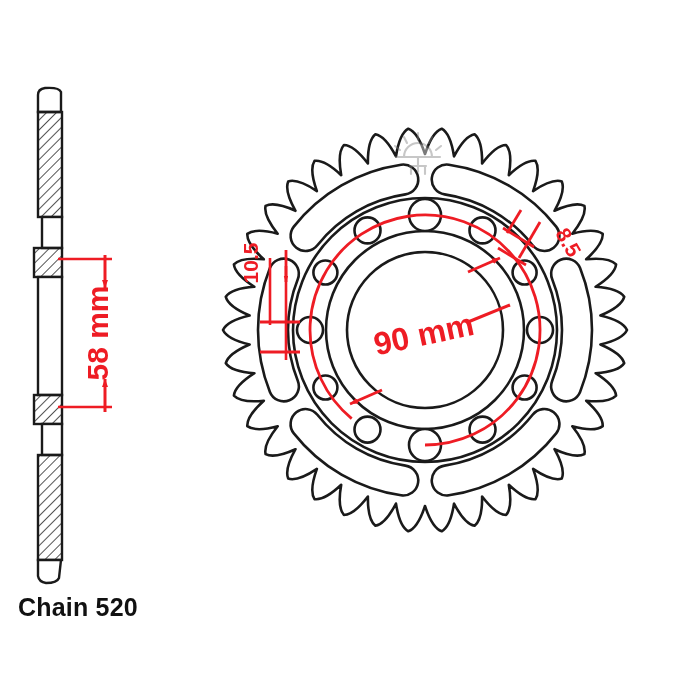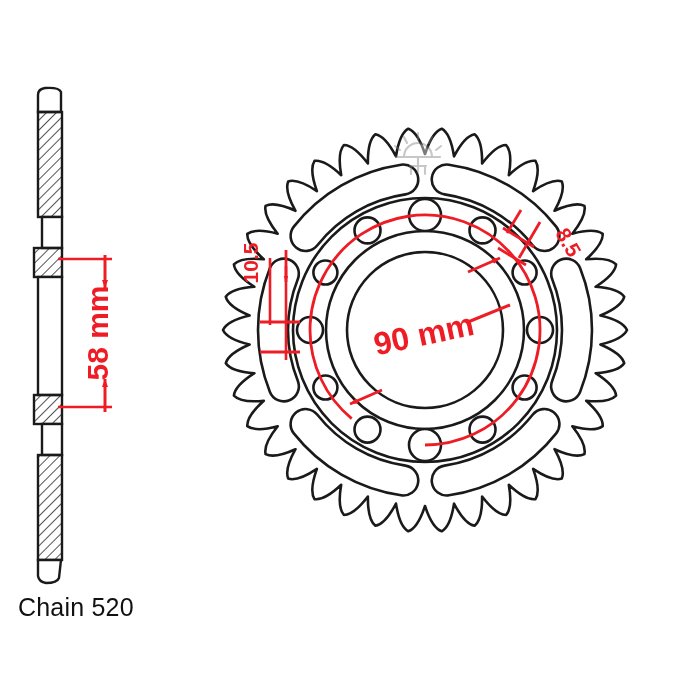--- a/index.html
+++ b/index.html
@@ -1,20 +1,20 @@
 <!DOCTYPE html>
 <html><head>
 <meta charset="utf-8">
 <style>
   html,body{margin:0;padding:0;background:#ffffff;}
   body{width:700px;height:700px;overflow:hidden;
        font-family:"Liberation Sans", sans-serif;}
   #stage{position:relative;width:700px;height:700px;background:#fff;}
   #drawing{position:absolute;left:0;top:0;width:700px;height:700px;}
-  .cap{position:absolute;left:18px;top:595px;font-size:25px;font-weight:normal;
+  .cap{position:absolute;left:18px;top:595px;font-size:25px;font-weight:bold;
        color:#111;letter-spacing:0.2px;line-height:1;}
 </style>
 </head>
 <body>
 
 <div id="stage">
 
 <svg id="drawing" viewBox="0 0 700 700" xmlns="http://www.w3.org/2000/svg">
 
   <defs>

